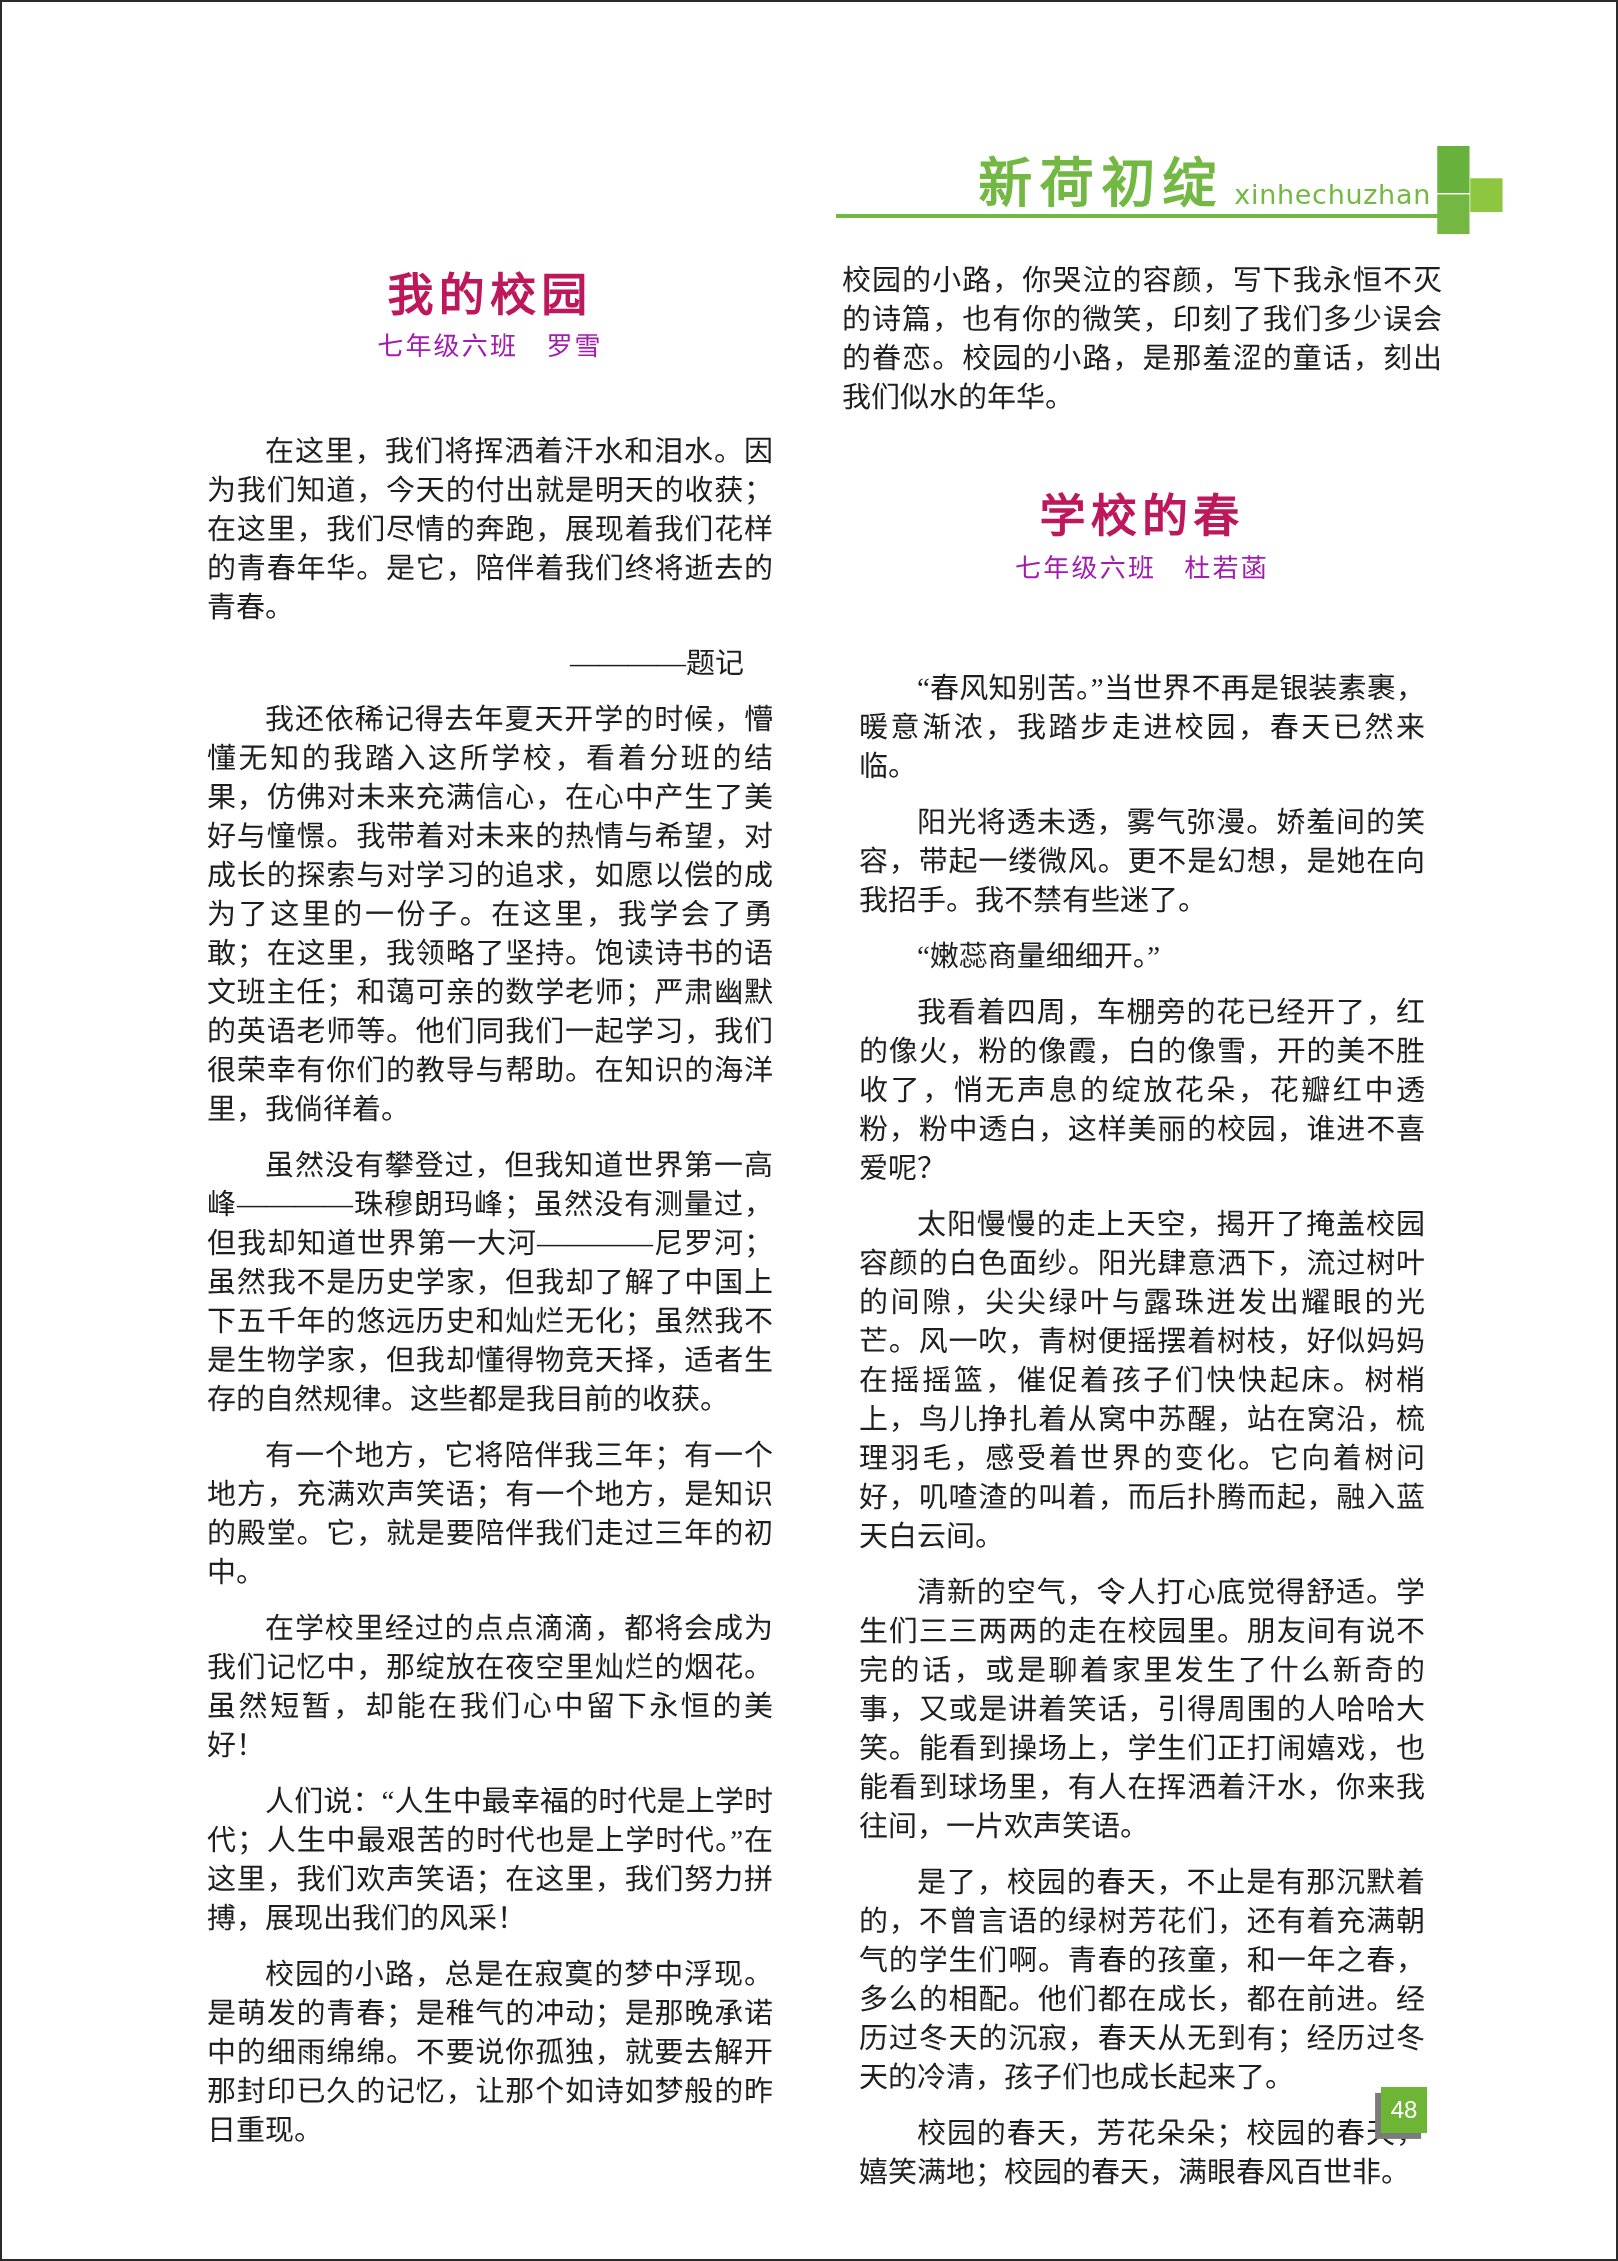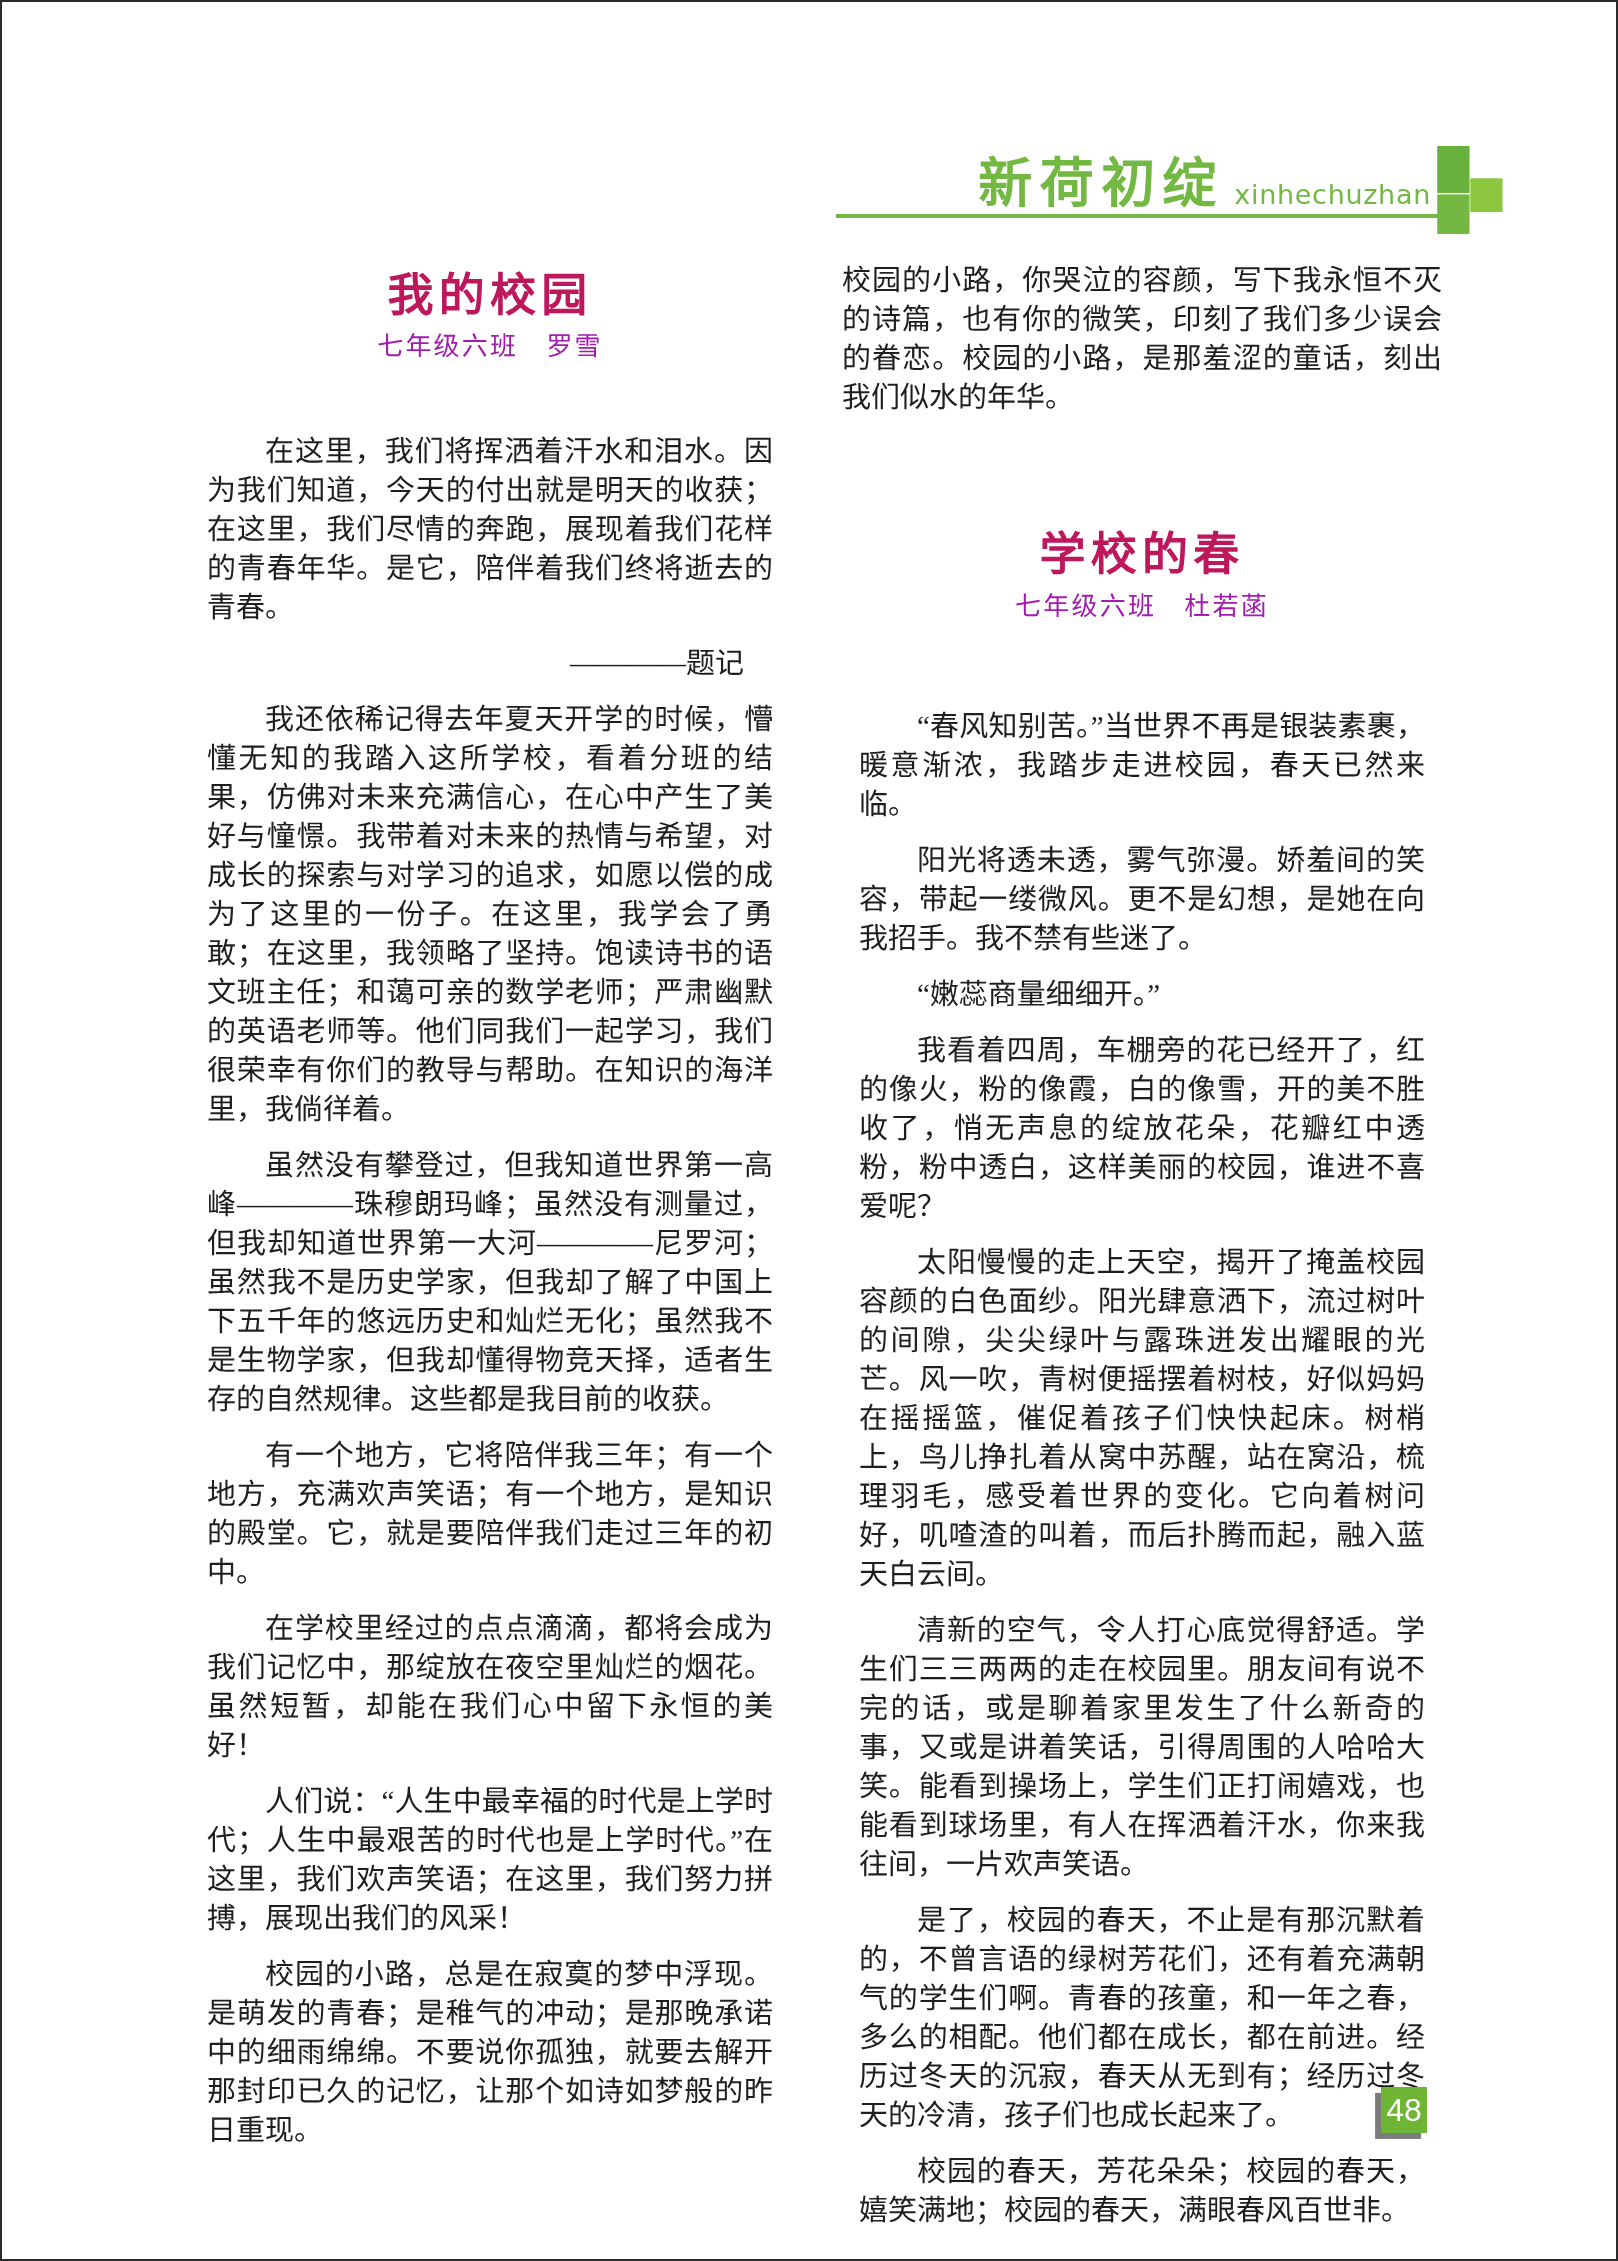--- a/index.html
+++ b/index.html
@@ -50,21 +50,21 @@
     text-align: justify;
   }
   .col-left  { left: 188px;  }
   .col-right { left: 840px; }
 
   .essay-title {
     font-size: 46px; line-height: 1.15; font-weight: 600;
     letter-spacing: 5.2px; text-align: center;
     margin: 20.6px 0 8.8px 0; color: #be185d;
   }
-  .col-right .essay-title { margin-top: 112px; }
+  .col-right .essay-title { margin-top: 74px; }
   .byline {
     font-size: 26px; line-height: 1.2; letter-spacing: 2.2px;
     text-align: center; color: #a21caf;
     margin: 0 0 70px 0;
   }
   .col-right .byline { margin-bottom: 85px; }
 
   .para { margin: 17px; text-indent: 2em; }
   .para-cont { margin: 12px 0 0 0; text-indent: 0; }
   .epigraph {
@@ -73,21 +73,21 @@
   }
 
   
   .page-badge {
     position: absolute;
     left: 1379px; top: 2085px; width: 46px; height: 46px;
     background: var(--badge, #6fb535);
     box-shadow: -5.9px 5.9px 0 var(--badge-shadow, #7b7b7b);
     color: #ffffff;
     font-family: "Liberation Sans", "DejaVu Sans", sans-serif;
-    font-size: 32px;
+    font-size: 24px;
     display: flex; align-items: center; justify-content: center;
   }
 </style>
 </head>
 <body>
 
 <div class="page">
 
   <div class="brand">
     <span class="brand-cn">新荷初绽</span>

